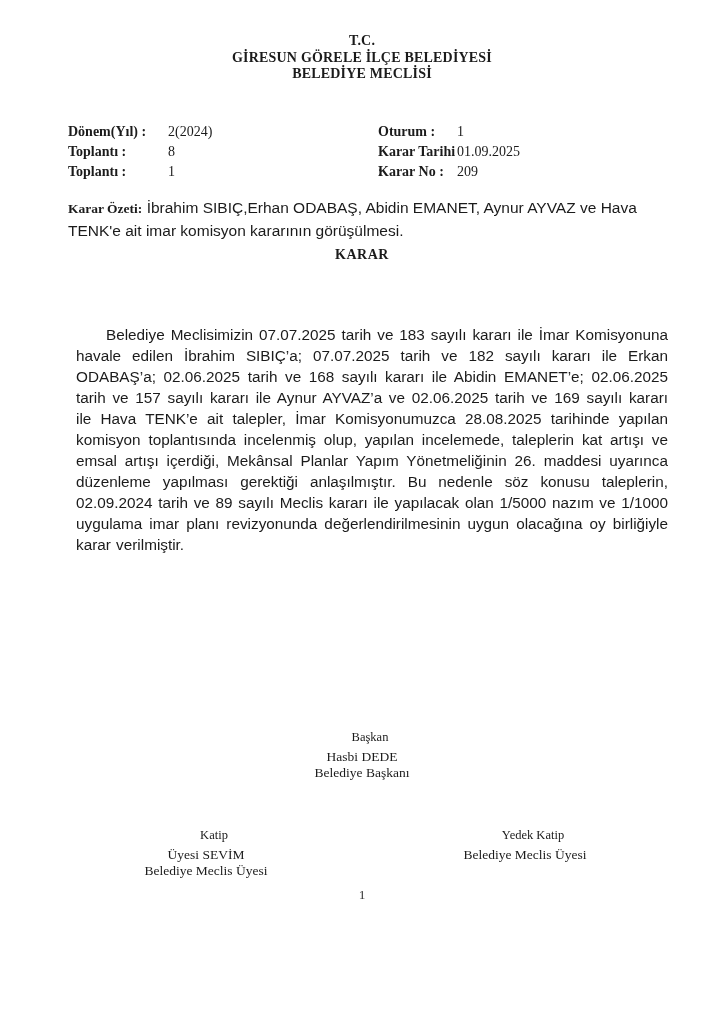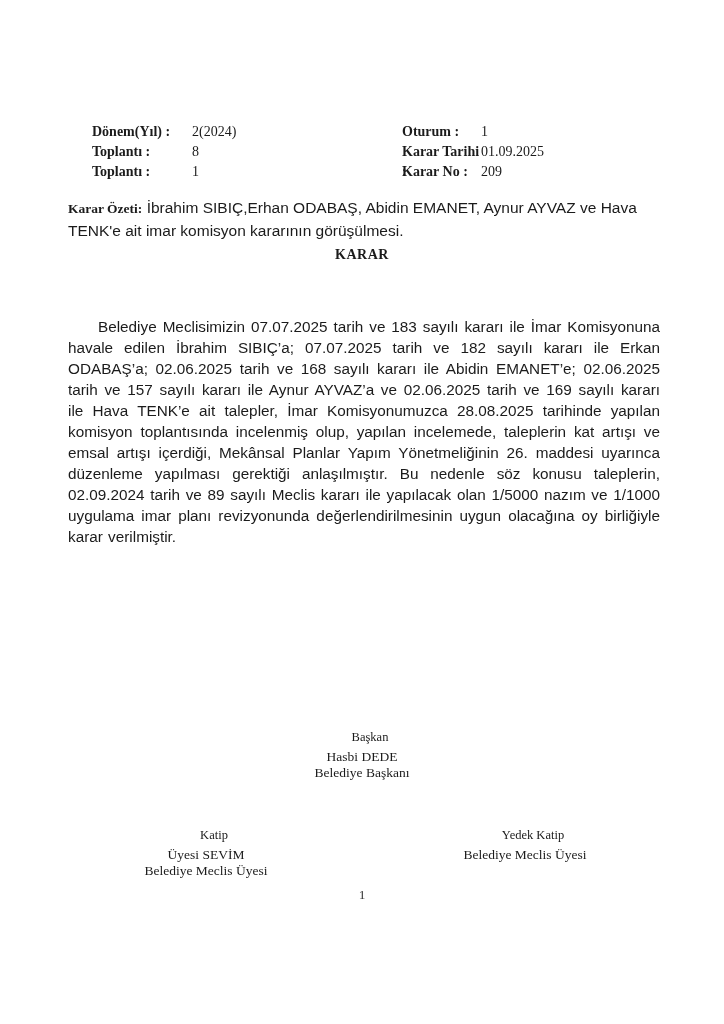--- a/index.html
+++ b/index.html
@@ -43,21 +43,20 @@
   .meta-col.left  { left: 0; }
   .meta-col.right { left: 310px; }
   .meta-row {
     display: flex;
     height: 20px;
     line-height: 20px;
   }
   .meta-label {
     font-weight: bold;
     flex: 0 0 auto;
-    margin-left: 24px;
   }
   .meta-col.left  .meta-label { width: 100px; }
   .meta-col.right .meta-label { width: 79px; }
   .meta-value { white-space: nowrap; }
   
   .summary {
     position: absolute;
     top: 197px;
     left: 68px;
     width: 596px;
@@ -80,21 +79,21 @@
     font-weight: bold;
     font-size: 14px;
     letter-spacing: 0.5px;
   }
   
   .body-text {
     position: absolute;
     top: 316px;
     left: 68px;
     width: 592px;
-    margin: 0;
+    margin: 8px;
     font-family: "Liberation Sans", sans-serif;
     font-size: 15.3px;
     line-height: 21px;
     text-align: justify;
     text-indent: 30px;
     word-spacing: 1px;
   }
   
   .sig-block {
     position: absolute;
@@ -120,20 +119,25 @@
     text-align: center;
     font-size: 13.5px;
     color: #3a3a3a;
   }
 </style>
 </head>
 <body>
 
 <div class="page">
 
+  <div class="doc-header">
+    <div>T.C.</div>
+    <div>GİRESUN GÖRELE İLÇE BELEDİYESİ</div>
+    <div>BELEDİYE MECLİSİ</div>
+  </div>
 
   <div class="meta">
     <div class="meta-col left">
       <div class="meta-row">
         <span class="meta-label">Dönem(Yıl) :</span>
         <span class="meta-value">2(2024)</span>
       </div>
       <div class="meta-row">
         <span class="meta-label">Toplantı :</span>
         <span class="meta-value">8</span>

